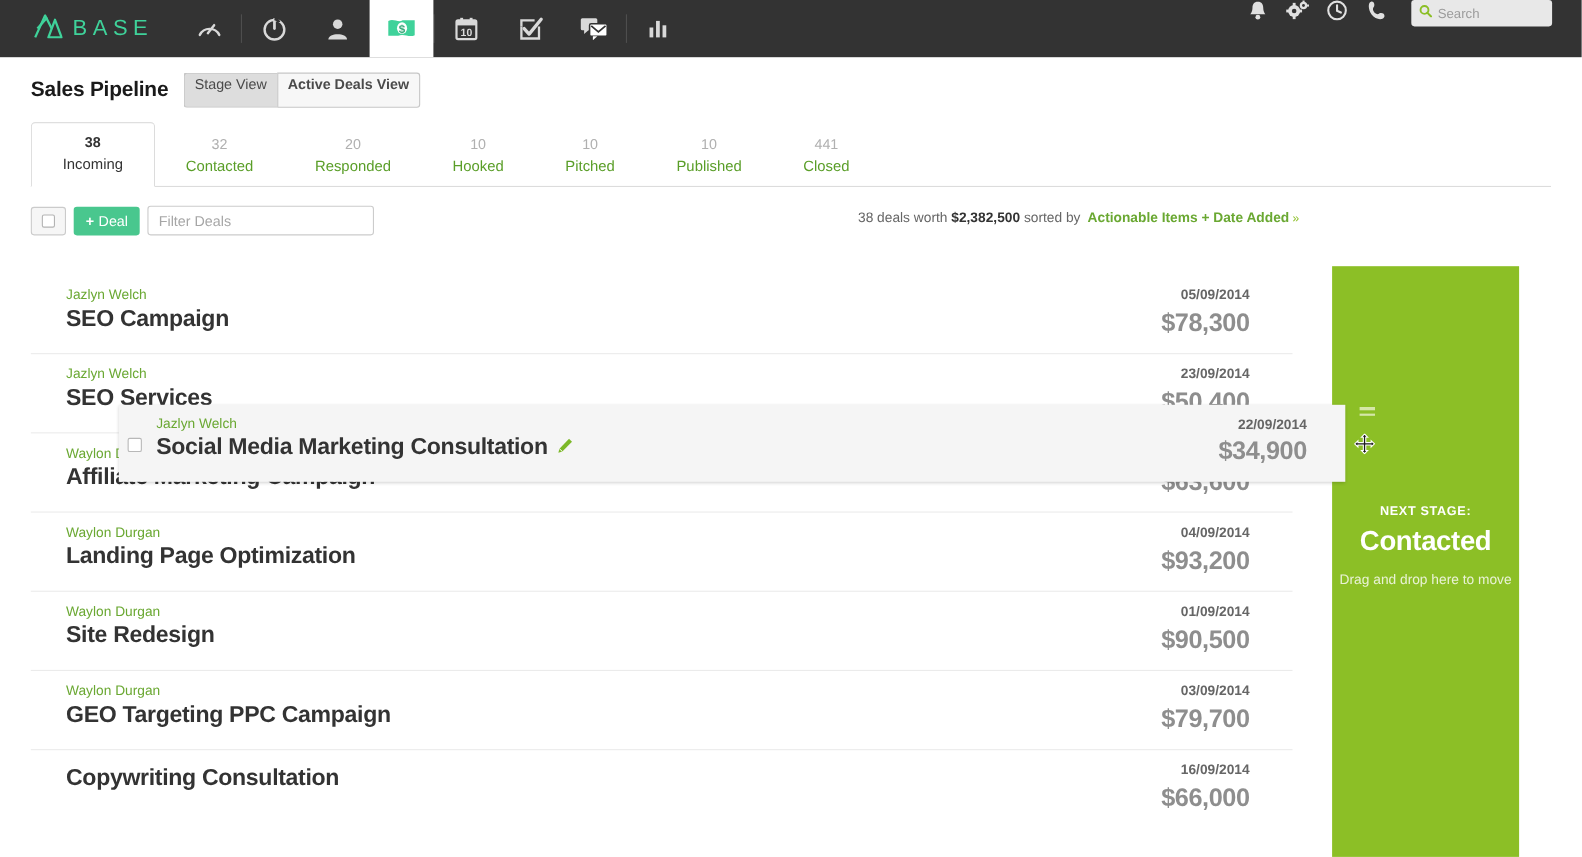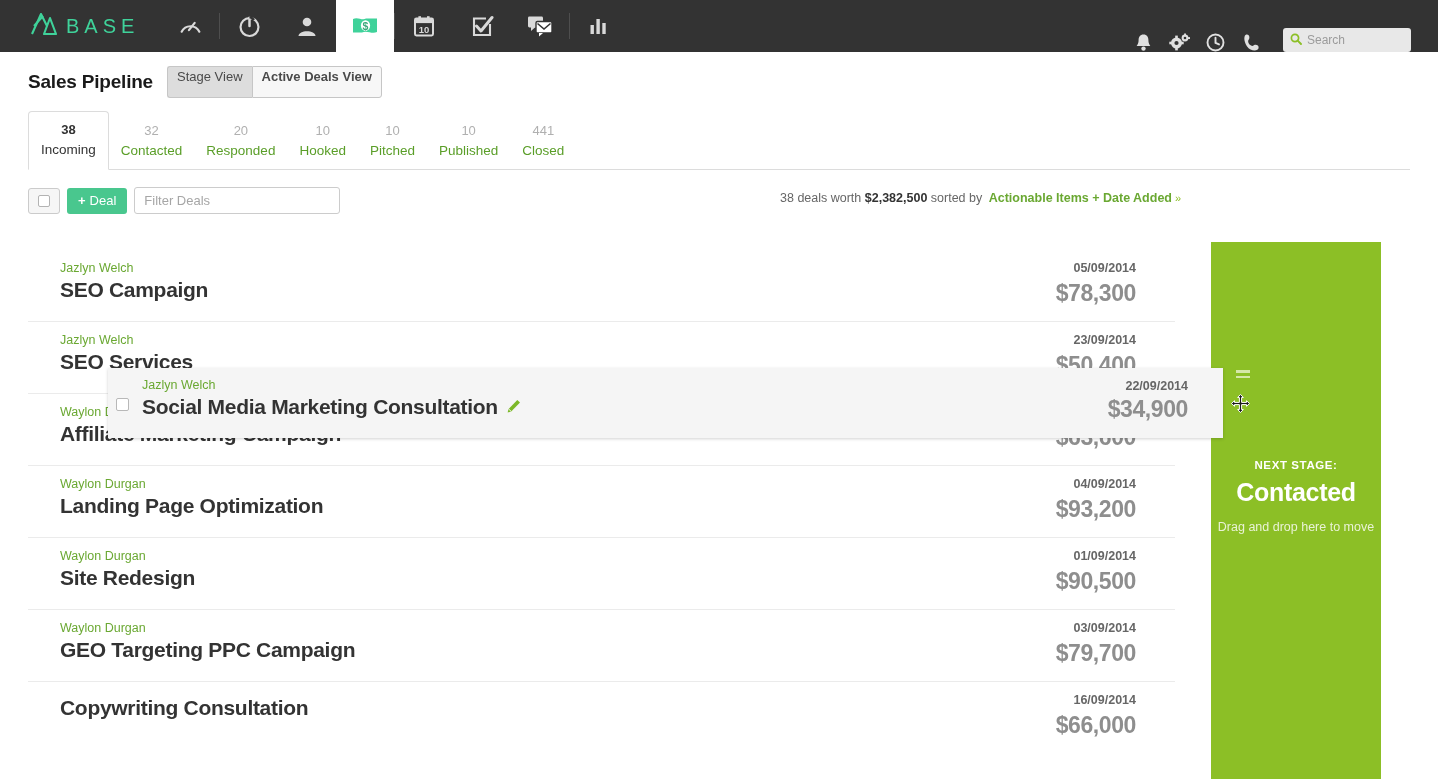--- a/index.html
+++ b/index.html
@@ -32,21 +32,21 @@
     position: relative;
   }
   .nav-icon.wide { width: 58px; }
   .nav-icon svg { display: block; }
   .nav-icon.active {
     background: #ffffff;
   }
   .nav-sep-wrap { display: flex; align-items: center; }
   .nav-sep-wrap i { display: block; width: 1px; height: 26px; background: #4e4e4e; }
   .nav-right {
-    margin-left: auto; display: flex; align-items: flex-end; gap: 0;
+    margin-left: auto; display: flex; align-items: flex-start; gap: 0;
     padding-right: 27px;
   }
   .nav-right .nav-icon { width: 36px; }
   .search-box {
     width: 128px; height: 24px; background: #e8e8e8; border-radius: 3px;
     display: flex; align-items: center; gap: 5px; padding: 0 7px;
     margin-left: 14px;
   }
   .search-box input {
     border: none; outline: none; background: transparent;
@@ -73,21 +73,21 @@
     background: #dddddd; border-radius: 3px 0 0 3px; border-right: none;
   }
   .viewtoggle div:last-child { border-radius: 0 3px 3px 0; font-weight: bold; }
 
   
   .tabs {
     display: flex; align-items: flex-end; margin-top: 12px;
     border-bottom: 1px solid #dcdcdc; position: relative;
   }
   .tab {
-    padding: 9px 12px 10px; text-align: center; line-height: 1.45;
+    padding: 9px 28px 10px; text-align: center; line-height: 1.45;
     position: relative; top: 1px;
   }
   .tab .count { font-size: 13px; color: #b0b0b0; display: block; font-weight: normal; }
   .tab .name { font-size: 13.5px; color: #5a9e28; display: block; }
   .tab.active {
     background: #ffffff;
     border: 1px solid #dcdcdc; border-bottom: 1px solid #ffffff;
     border-radius: 4px 4px 0 0;
   }
   .tab.active .count { color: #333; font-weight: bold; }

